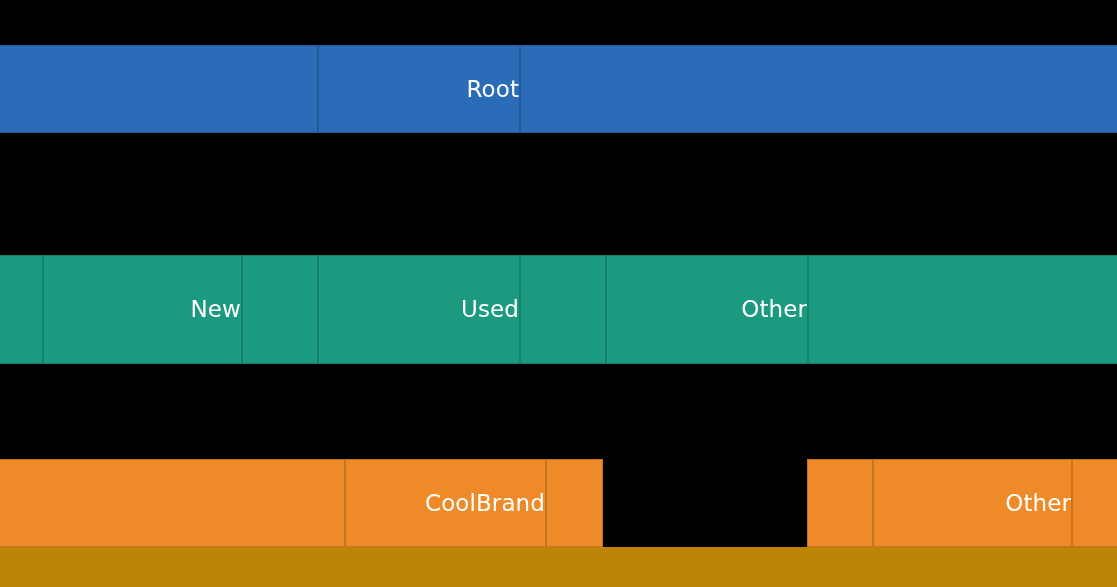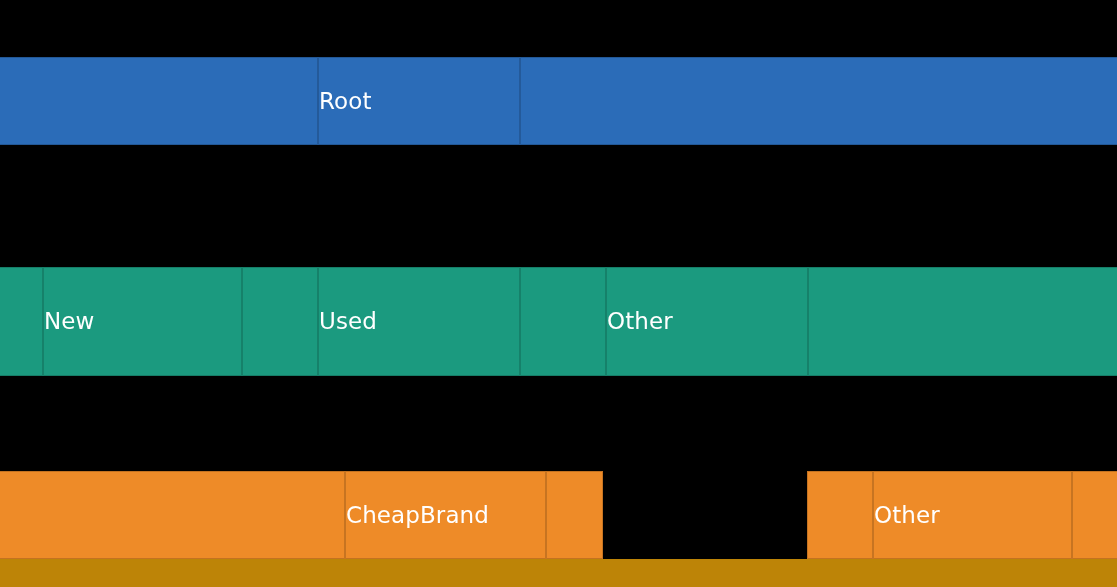--- a/index.html
+++ b/index.html
@@ -20,26 +20,26 @@
     height: 587px;
     background: #000000;
   }
   .tier {
     position: absolute;
     left: 0;
     width: 1117px;
   }
   .node {
     position: absolute;
-    top: 16px;
+    top: 4px;
     height: 100%;
     box-sizing: border-box;
     display: flex;
     align-items: center;
-    justify-content: flex-start;
+    justify-content: flex-end;
     overflow: hidden;
   }
   .node-label {
     color: #ffffff;
     font-size: 23px;
     line-height: 1;
     white-space: nowrap;
     letter-spacing: 0.1px;
     text-align: center;
     pointer-events: none;
@@ -71,21 +71,21 @@
       </div>
       <div class="node edge-both seam-left seam-right" style="left: 520px; width: 86px; background: rgb(27, 154, 127);"></div>
       <div class="node edge-both seam-left seam-right" style="left: 606px; width: 202px; background: rgb(27, 154, 127);">
         <span class="node-label">Other</span>
       </div>
       <div class="node edge-both seam-left" style="left: 808px; width: 309px; background: rgb(27, 154, 127);"></div>
     </div>
     <div class="tier" style="top: 455px; height: 88px;">
       <div class="node edge-both seam-right" style="left: 0px; width: 345px; background: rgb(238, 139, 40);"></div>
       <div class="node edge-both seam-left seam-right" style="left: 345px; width: 201px; background: rgb(238, 139, 40);">
-        <span class="node-label">CheapBrand</span>
+        <span class="node-label">CoolBrand</span>
       </div>
       <div class="node edge-both seam-left seam-right" style="left: 546px; width: 57px; background: rgb(238, 139, 40);"></div>
       <div class="node edge-both seam-left seam-right" style="left: 807px; width: 66px; background: rgb(238, 139, 40);"></div>
       <div class="node edge-both seam-left seam-right" style="left: 873px; width: 199px; background: rgb(238, 139, 40);">
         <span class="node-label">Other</span>
       </div>
       <div class="node edge-both seam-left" style="left: 1072px; width: 45px; background: rgb(238, 139, 40);"></div>
     </div>
     <div class="tier" style="top: 543px; height: 44px;">
       <div class="node" style="left: 0px; width: 1117px; background: rgb(189, 132, 7);"></div>

